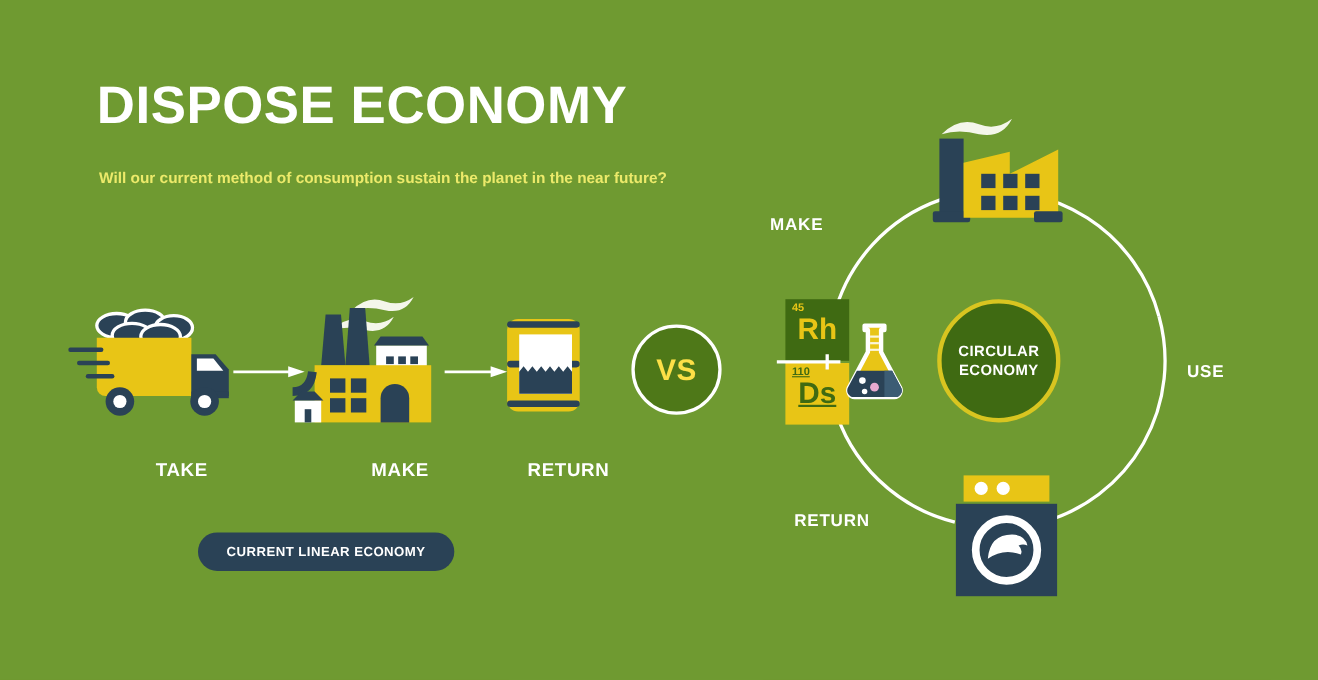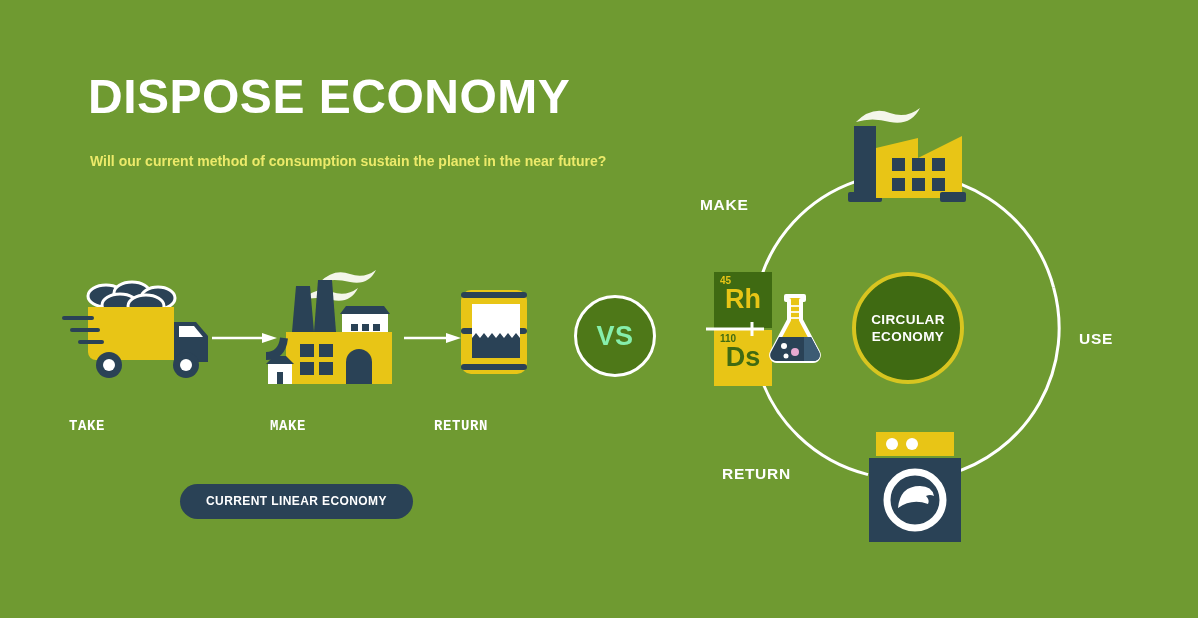--- a/index.html
+++ b/index.html
@@ -21,39 +21,38 @@
     letter-spacing:0.5px;line-height:1.05;
   }
   #page-subtitle{
     left:90px;top:152px;
     font-size:14px;font-weight:bold;color:#ecea6a;
     line-height:1.42;width:520px;
   }
 
   
   .stage-label{
-    font-size:14px;font-weight:bold;color:#ffffff;letter-spacing:0.6px;
-    text-align:left;
-    font-family:Liberation Mono, monospace;
+    font-size:17px;font-weight:bold;color:#ffffff;letter-spacing:0.6px;
+    text-align:right;
   }
 
   
   .arrow svg{display:block;}
 
   
   #vs-badge{
     left:574px;top:295px;width:82px;height:82px;
     border-radius:50%;
     background:#4e7818;
     border:3px solid #ffffff;
     box-sizing:border-box;
     display:flex;align-items:center;justify-content:center;
   }
   #vs-badge span{
-    color:#86efac;font-size:27px;font-weight:bold;letter-spacing:0.5px;
+    color:#fde047;font-size:27px;font-weight:bold;letter-spacing:0.5px;
   }
 
   
   #linear-pill{
     left:180px;top:484px;
     background:#2a4256;
     border-radius:20px;
     padding:10px 26px 11px 26px;
     color:#ffffff;font-size:12px;font-weight:bold;letter-spacing:0.4px;
   }
@@ -79,21 +78,21 @@
   #el-tile-rh{
     left:714px;top:272px;width:58px;height:56px;background:#3f6a12;
   }
   #el-tile-ds{
     left:714px;top:330px;width:58px;height:56px;background:#e8c516;
   }
   .el-num{position:absolute;left:6px;top:3px;font-size:10px;font-weight:bold;}
   .el-sym{position:absolute;left:0;top:14px;width:100%;text-align:center;
           font-size:27px;font-weight:bold;line-height:1;}
   #el-tile-rh .el-num,#el-tile-rh .el-sym{color:#e8c516;}
-  #el-tile-ds .el-num,#el-tile-ds .el-sym{color:#3f6a12;}
+  #el-tile-ds .el-num,#el-tile-ds .el-sym{color:#3f6a12;text-decoration:underline;}
 </style>
 </head>
 <body>
 
 <div class="stage">
 
   <div class="abs" id="page-title">DISPOSE ECONOMY</div>
   <div class="abs" id="page-subtitle">Will our current method of consumption sustain the planet in the near future?</div>
 
   <div class="abs" style="left:62px;top:272px;width:150px;height:118px;">

